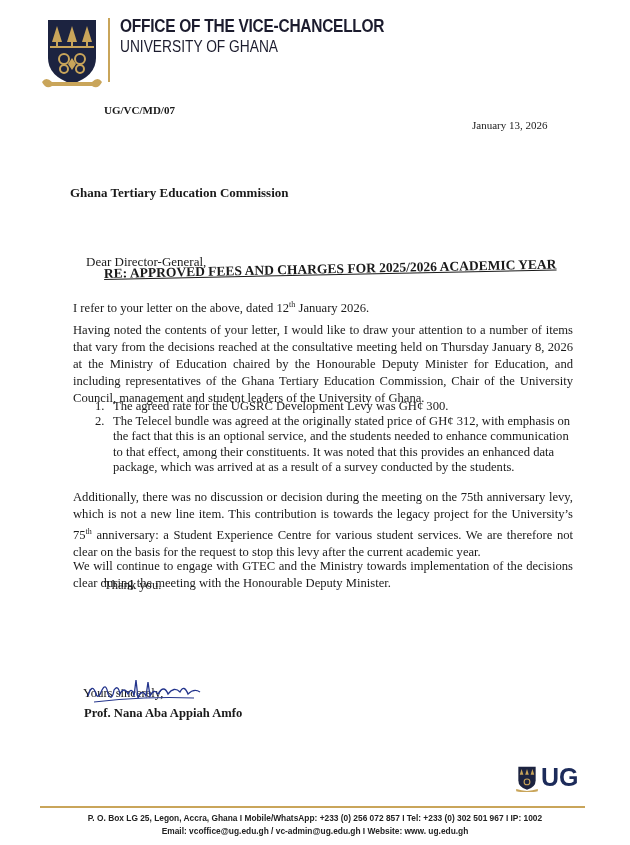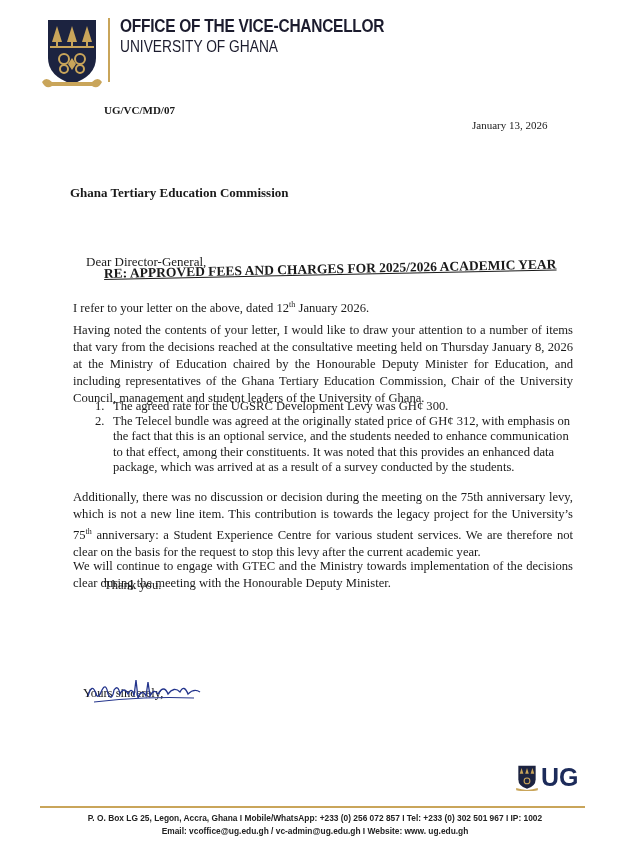--- a/index.html
+++ b/index.html
@@ -15,21 +15,21 @@
   .dear { left:86px; top:254px; font-size:13px;text-align:right; }
   .subject { left:104px; top:266px; font-size:13.5px; font-weight:bold; text-decoration:underline; transform:rotate(-1.2deg); transform-origin:left; white-space:nowrap; }
   .p { left:73px; width:500px; font-size:12.6px; line-height:17px; text-align:justify; }
   .list { left:95px; width:478px; font-size:12.6px; line-height:15.2px; }
   .list .li { display:flex; }
   .list .num { width:18px; flex:none; }
   sup { font-size:8px; }
   .sig-closing { left:83px; top:686px; font-size:12.6px; }
   .signature { left:84px; top:700px; width:140px; height:28px; }
   .sig-name { left:84px; top:706px; font-size:12.6px; font-weight:bold; line-height:15px; }
-  .ug-logo { left:516px; top:763px; display:flex; align-items:center; gap:3px; }
+  .ug-logo { left:516px; top:763px; display:flex; align-items:flex-end; gap:3px; }
   .ug-text { font-family:"Liberation Sans", sans-serif; font-weight:bold; font-size:25px; color:#1c2b5a; }
   .footline { left:40px; top:806px; width:545px; height:2px; background:#c9a55a; }
   .foot1 { left:0; width:630px; top:812px; text-align:center; font-family:"Liberation Sans", sans-serif; font-size:9.5px; font-weight:bold; color:#222; transform:scaleX(0.88); }
   .foot2 { left:0; width:630px; top:825px; text-align:center; font-family:"Liberation Sans", sans-serif; font-size:9.5px; font-weight:bold; color:#222; transform:scaleX(0.88); }
 </style>
 </head>
 <body>
 
 <svg class="abs crest" viewBox="0 0 60 72">
   <path d="M6 2 H54 V40 Q54 58 30 66 Q6 58 6 40 Z" fill="#1c2340"></path>
@@ -83,20 +83,21 @@
 <div class="abs p" style="top:558px;">We will continue to engage with GTEC and the Ministry towards implementation of the decisions clear during the meeting with the Honourable Deputy Minister.</div>
 
 <div class="abs p" style="top:577px;margin-left:31px;">Thank you.</div>
 
 <div class="abs sig-closing">Yours sincerely,</div>
 <svg class="abs signature" viewBox="0 0 140 28" style="top:676px;">
   <path d="M4 20 Q8 6 12 18 Q14 24 18 14 Q22 6 24 18 Q28 26 30 14 Q34 8 36 18 Q40 10 44 18 Q48 10 50 20 L52 4 L54 22 Q58 12 62 20 L64 6 L66 20 Q70 12 74 18 Q80 8 84 18 Q90 10 96 16 Q100 8 104 18 Q110 12 116 16" fill="none" stroke="#23348c" stroke-width="1.3"></path>
   <path d="M10 26 Q60 20 110 22" fill="none" stroke="#23348c" stroke-width="1"></path>
 </svg>
 <div class="abs sig-name">
+  <div>Prof. Nana Aba Appiah Amfo</div>
 </div>
 
 <div class="abs ug-logo">
   <svg width="22" height="26" viewBox="0 0 60 72">
     <path d="M6 2 H54 V40 Q54 58 30 66 Q6 58 6 40 Z" fill="#1c2340"></path>
     <g fill="#c9a55a">
         <path d="M15 8 L10 24 H20 Z"></path>
         <path d="M30 8 L25 24 H35 Z"></path>
         <path d="M45 8 L40 24 H50 Z"></path>
         <circle cx="30" cy="44" r="8" fill="none" stroke="#c9a55a" stroke-width="3"></circle>

